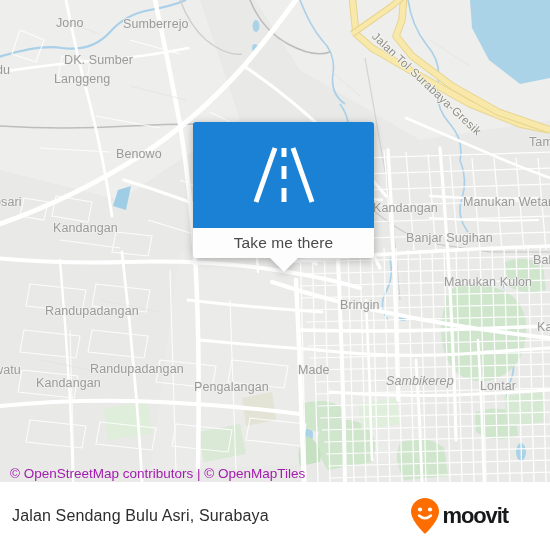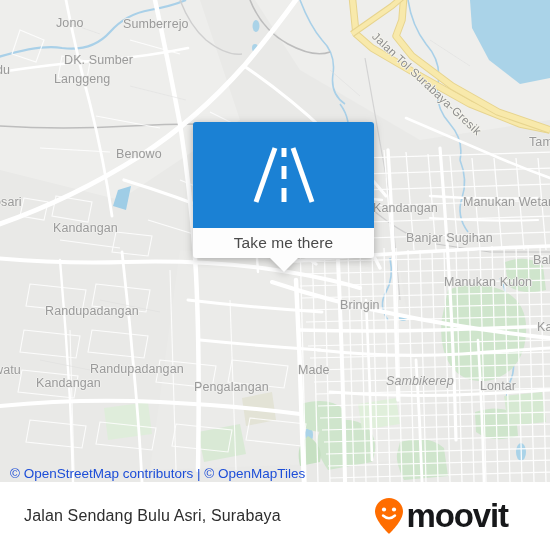--- a/index.html
+++ b/index.html
@@ -107,48 +107,48 @@
   }
 
   
   #attribution {
     position: absolute;
     left: 0;
     top: 465px;
     width: 550px;
     padding-left: 10px;
     font-size: 13.5px;
-    color: #1d4ed8;
+    color: #a21caf;
     line-height: 18px;
     white-space: nowrap;
     z-index: 5;
   }
 
   
   #footer {
     position: absolute;
     left: 0;
     top: 482px;
     width: 526px;
     height: 68px;
     background: #ffffff;
     display: flex;
     align-items: center;
     justify-content: space-between;
-    padding: 0 18px 0 24px;
+    padding: 0 18px 0 12px;
     gap: 38px;
   }
   #footer-title {
     font-size: 16px;
     color: #2e2e2e;
     letter-spacing: .15px;
   }
   #brand { display: flex; align-items: center; }
   #brand-wordmark {
-    font-size: 33px;
+    font-size: 22px;
     font-weight: bold;
     color: #17181a;
     letter-spacing: -1.1px;
     line-height: 34px;
     margin-left: 2px;
   }
 </style>
 </head>
 <body>
 

